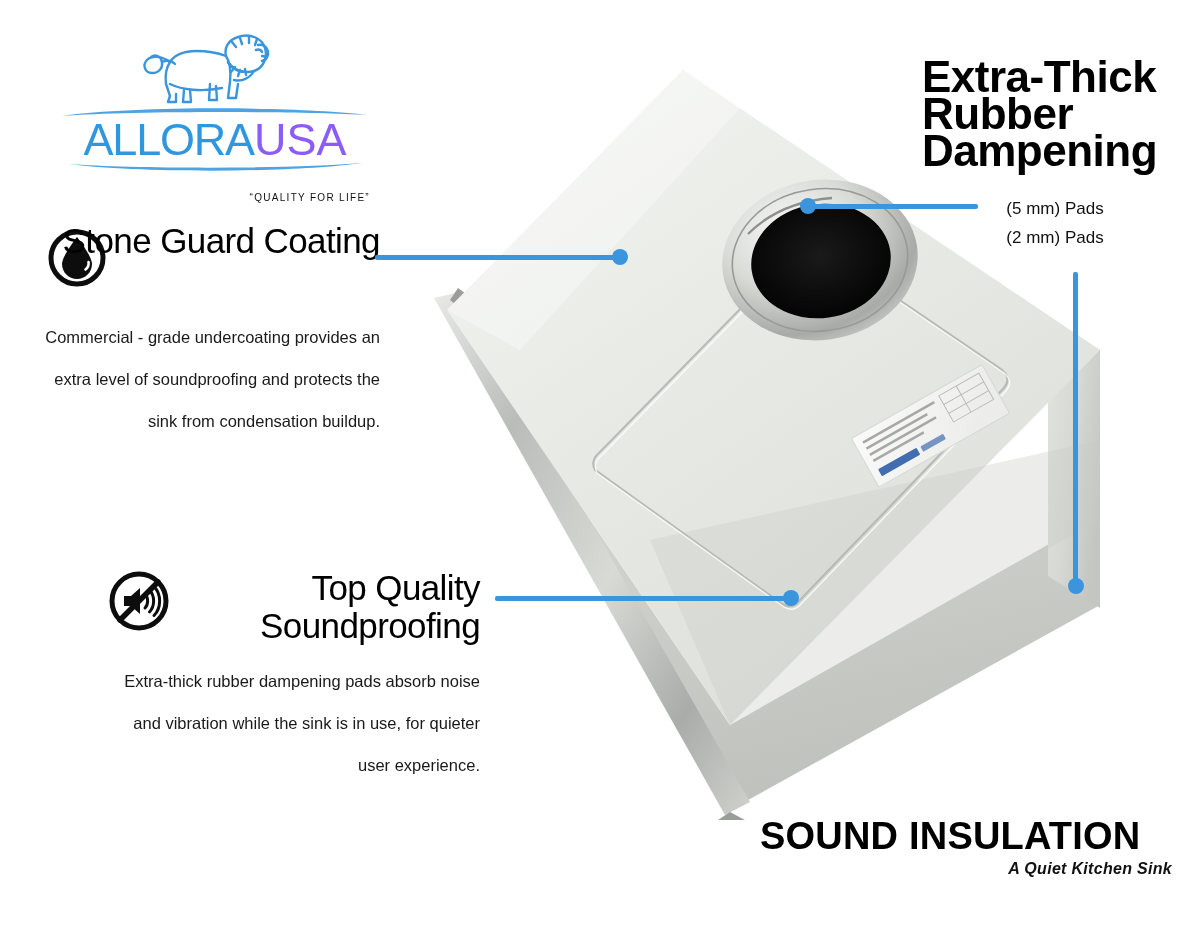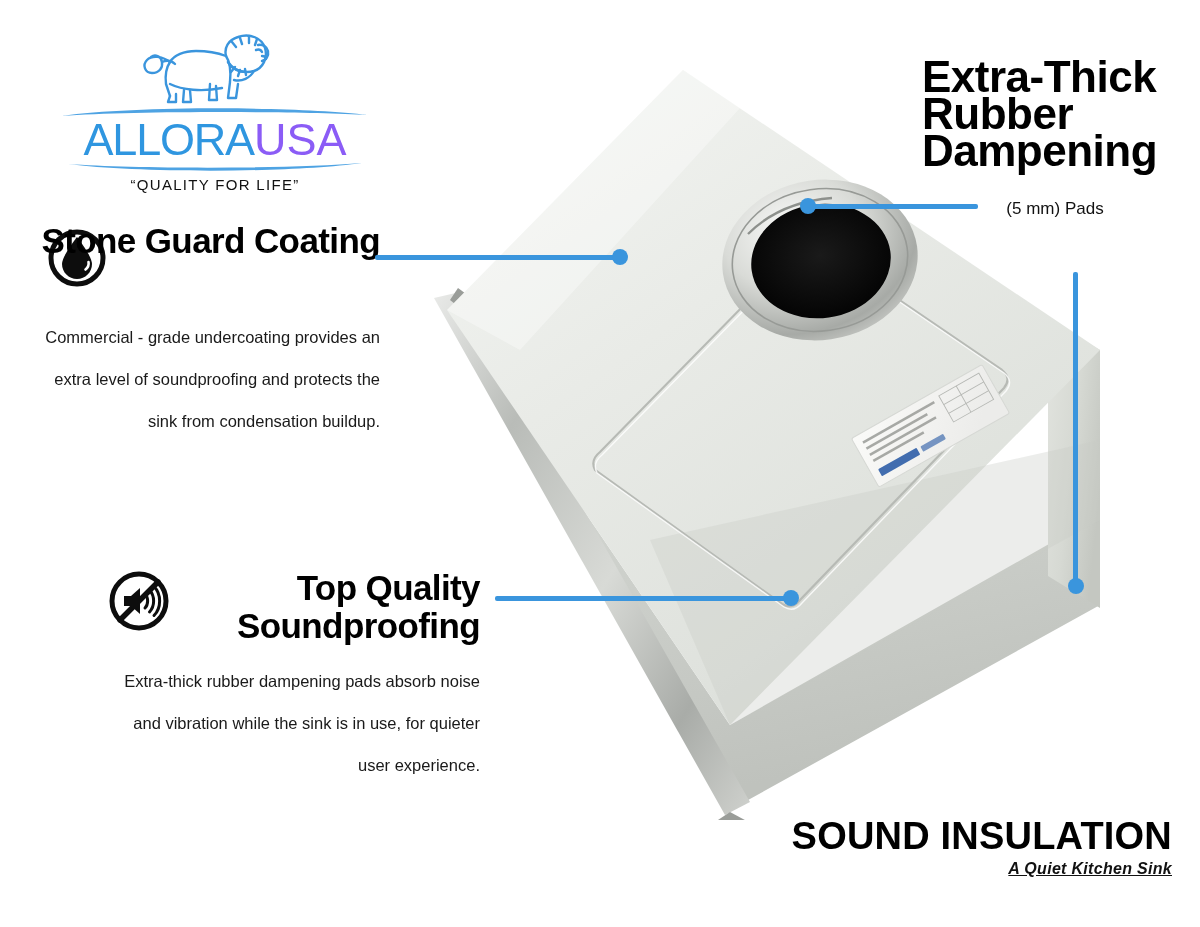--- a/index.html
+++ b/index.html
@@ -25,31 +25,31 @@
     position: absolute; left: 0; top: 88px; width: 310px; height: 48px;
     text-align: center; white-space: nowrap;
     font-size: 45px; line-height: 48px; letter-spacing: -1.2px;
   }
   #logo-allora { font-weight: 400; color: #2f96e0; }
   #logo-usa { font-weight: 400; color: #8b5cf6; letter-spacing: 0px; }
   #logo-swoosh-bot {
     position: absolute; left: 8px; top: 133px; width: 294px; height: 14px;
   }
   #logo-tagline {
-    position: absolute; left: 0; top: 148px; width: 310px;
-    text-align: center; font-size: 15px; letter-spacing: 1.3px;
+    position: absolute; left: 0; top: 164px; width: 310px;
+    text-align: right; font-size: 10px; letter-spacing: 1.3px;
     color: #111; font-weight: 400;
   }
 
   
   .feature { position: absolute; }
   .feat-icon { position: absolute; }
   .feat-title {
     position: absolute; text-align: right;
-    font-weight: 700; color: #000;
+    font-weight: 400; color: #000;
     font-size: 35px; line-height: 38px; letter-spacing: -0.6px;
   }
   .feat-body {
     position: absolute; text-align: right;
     font-size: 16.5px; line-height: 42px; color: #1a1a1a;
   }
 
   #feat-stone { left: 40px; top: 222px; width: 340px; height: 285px; }
   #feat-stone .feat-icon { left: 7px; top: 6px; width: 60px; height: 60px; }
   #feat-stone .feat-title { left: 0px; top: 0px; width: 340px; }
@@ -67,27 +67,27 @@
     color: #000; letter-spacing: -0.5px;
   }
   #pads-list {
     position: absolute; left: 930px; top: 194px; width: 250px;
     text-align: center; font-size: 17px; line-height: 29px; color: #111;
   }
 
   
   #sound-insulation {
     position: absolute; left: 760px; top: 815px; width: 412px;
-    text-align: right; font-size: 38px; font-weight: 700;
+    text-align: left; font-size: 38px; font-weight: 700;
     letter-spacing: 0.2px; color: #000;
   }
   #quiet-sub {
     position: absolute; left: 760px; top: 860px; width: 412px;
     text-align: right; font-size: 16px; font-style: italic;
-    font-weight: 700; color: #111; letter-spacing: 0.3px; text-decoration: underline;
+    font-weight: 700; color: #111; letter-spacing: 0.3px;
   }
 
   
   .conn { position: absolute; background: #3a95dd; }
   .conn-h { height: 5px; border-radius: 2px; }
   .conn-v { width: 5px; border-radius: 2px; }
   .conn-dot {
     position: absolute; width: 16px; height: 16px;
     border-radius: 50%; background: #3a95dd;
   }
@@ -292,20 +292,21 @@
         <line x1="12" y1="50" x2="50" y2="12" stroke="#0d0d0d" stroke-width="5.5" stroke-linecap="round"></line>
       </svg>
     </div>
     <div class="feat-title">Top Quality Soundproofing</div>
     <div class="feat-body">Extra-thick rubber dampening pads absorb noise and vibration while the sink is in use, for quieter user experience.</div>
   </div>
 
   <div id="rubber-heading">Extra-Thick Rubber Dampening</div>
   <div id="pads-list">
     <div>(5 mm) Pads</div>
+    <div>(2 mm) Pads</div>
   </div>
 
   <div id="sound-insulation">SOUND INSULATION</div>
   <div id="quiet-sub">A Quiet Kitchen Sink</div>
 
   <div class="conn conn-h" id="conn1"></div>
   <div class="conn-dot" id="conn1-dot"></div>
 
   <div class="conn conn-h" id="conn2"></div>
   <div class="conn-dot" id="conn2-dot"></div>

